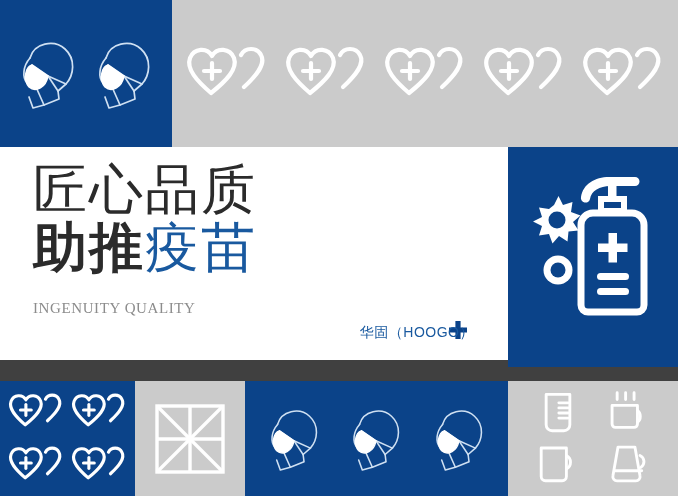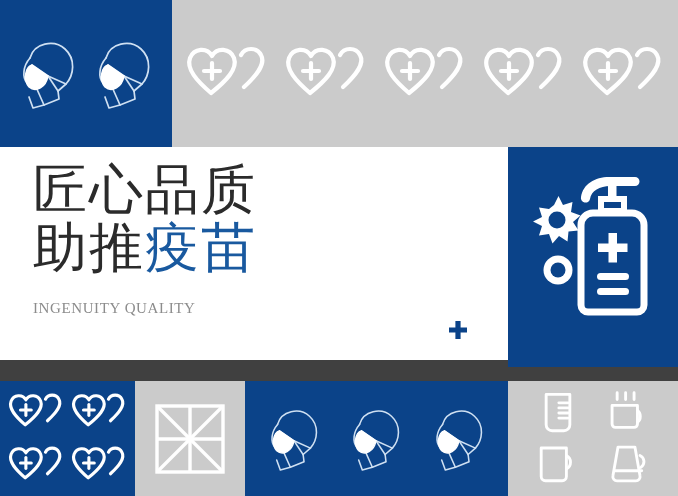--- a/index.html
+++ b/index.html
@@ -38,21 +38,21 @@
   #headline{position:absolute;left:33px;top:14px;}
   .line{
     font-size:54px;
     line-height:58px;
     letter-spacing:2px;
     font-weight:400;
     white-space:nowrap;
     font-family:"DejaVu Sans","Liberation Sans",sans-serif;
   }
   #line1{color:#2B2B2B;}
-  #line2 .dark{color:#2B2B2B;}
+  #line2 .dark{color:#2B2B2B;font-weight:bold;}
   #line2 .accent{color:#19599F;}
 
   #subtitle{
     position:absolute;left:33px;top:152px;
     color:#8C8C8C;
     font-size:15px;
     line-height:19px;
     letter-spacing:.6px;
     font-family:Liberation Serif, serif;
   }
@@ -186,20 +186,21 @@
     <div id="subtitle">
       <div>INGENUITY QUALITY</div>
     </div>
 
     <div id="plus-mark">
       <svg width="22" height="22" viewBox="0 0 22 22">
         <path d="M8.4 2 H13.6 V8.4 H20 V13.6 H13.6 V20 H8.4 V13.6 H2 V8.4 H8.4 Z" fill="#0B4389"></path>
       </svg>
     </div>
 
+    <div id="brand">华固（HOOGO）</div>
   </div>
 
   <div class="panel blue" id="mid-blue-sanitizer">
     <svg width="140" height="165" viewBox="0 0 140 165">
       <g fill="#FFFFFF">
 
         <g>
           <path d="M31 30 l4.5 -9 l4.5 9 l9.5 -3 l-1.5 10 l9.5 3.5 l-7.5 6.5 l5.5 8.5 l-10 1 l-1 10 l-8.5 -5.5 l-6.5 7.5 l-3.5 -9.5 l-10 1.5 l3 -9.5 l-9 -4.5 l9 -4.5 l-3 -9.5 l10 1.5 Z"></path>
           <circle cx="34" cy="45" r="8.5" fill="#0B4389"></circle>
         </g>

